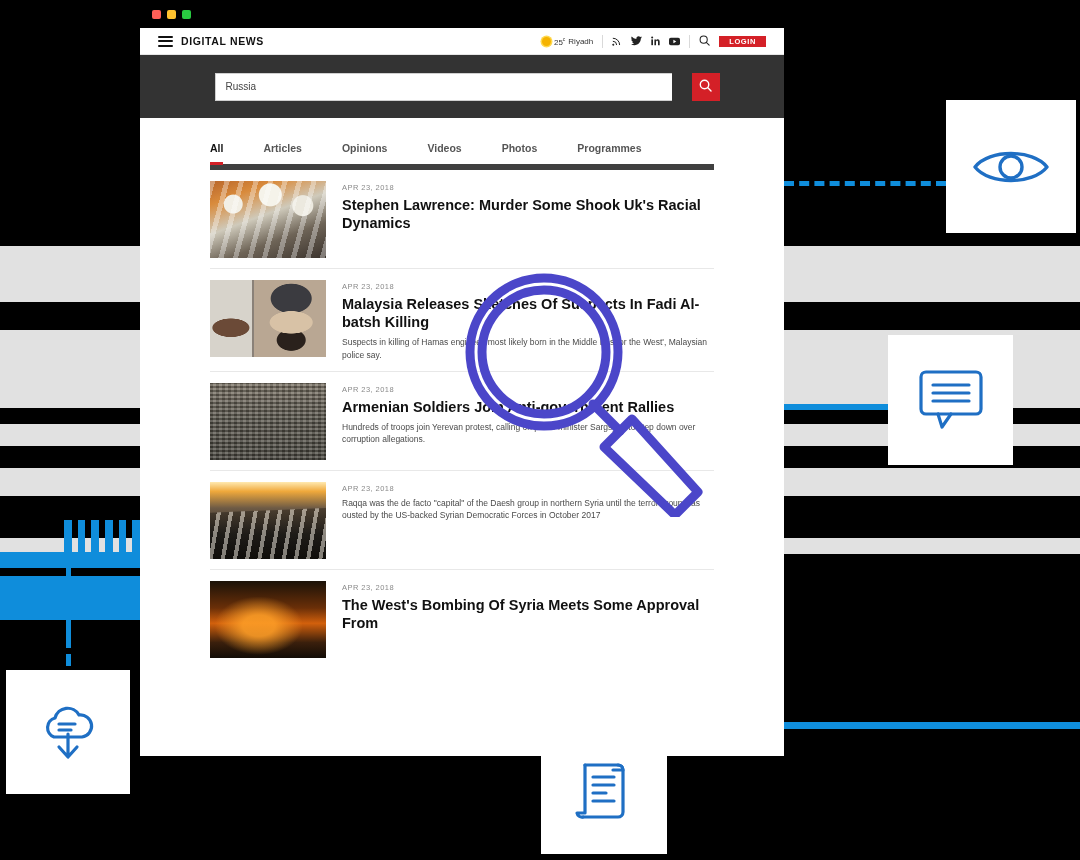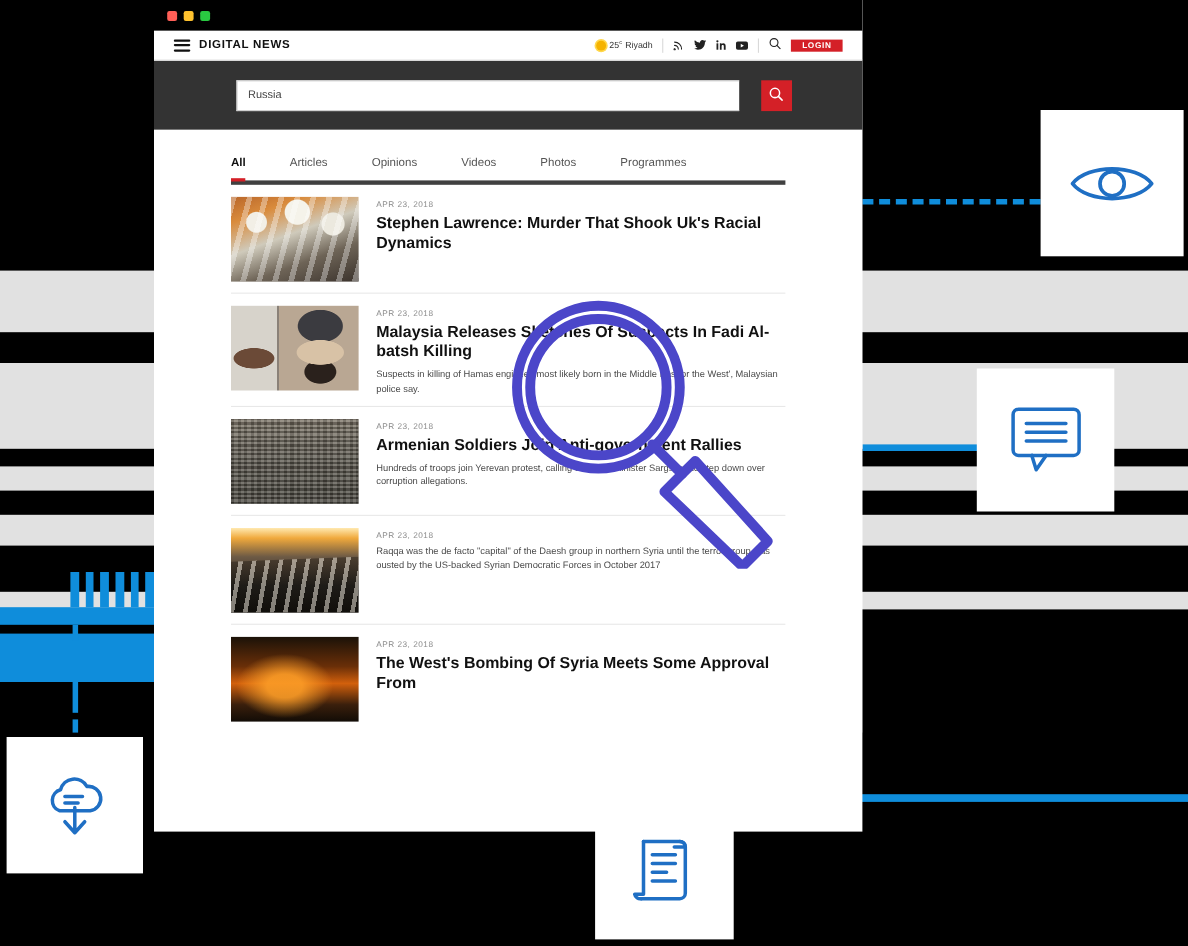--- a/index.html
+++ b/index.html
@@ -140,26 +140,26 @@
   }
   #search-submit {
     width: 28px; background: #d42027; border: none;
     display: flex; align-items: center; justify-content: center;
     cursor: pointer;
   }
 
   
   #results { padding: 0 70px; background:#fff; }
   #tabs {
-    display: flex; gap: 0; border-bottom: 4px solid #404040;
+    display: flex; gap: 0; border-bottom: 6px solid #404040;
     padding-top: 24px;
   }
   .tab {
     font-size: 10.5px; color: #555; padding: 0 0 10px 0;
-    margin-right: 40px; cursor: pointer; position: relative;
+    margin-right: 40px; cursor: pointer; position: relative; font-weight: bold;
   }
   .tab.active { color: #111; font-weight: bold; }
   .tab.active::after {
     content: ""; position: absolute; left: 0; bottom: -1px;
     width: 100%; height: 3px; background: #d42027;
   }
 
   .article {
     display: flex; gap: 16px;
     padding: 11px 0 10px 0;
@@ -372,21 +372,21 @@
         <div class="tab">Opinions</div>
         <div class="tab">Videos</div>
         <div class="tab">Photos</div>
         <div class="tab">Programmes</div>
       </div>
 
       <div class="article">
         <div class="thumb th1"></div>
         <div class="art-body">
           <div class="art-date">APR 23, 2018</div>
-          <div class="art-title">Stephen Lawrence: Murder That Shook Uk's Racial Dynamics</div>
+          <div class="art-title">Stephen Lawrence: Murder Some Shook Uk's Racial Dynamics</div>
         </div>
       </div>
 
       <div class="article">
         <div class="thumb th2"></div>
         <div class="art-body">
           <div class="art-date">APR 23, 2018</div>
           <div class="art-title">Malaysia Releases Sketches Of Suspects In Fadi Al-batsh Killing</div>
           <div class="art-desc">Suspects in killing of Hamas engineer 'most likely born in the Middle East or the West', Malaysian police say.</div>
         </div>

